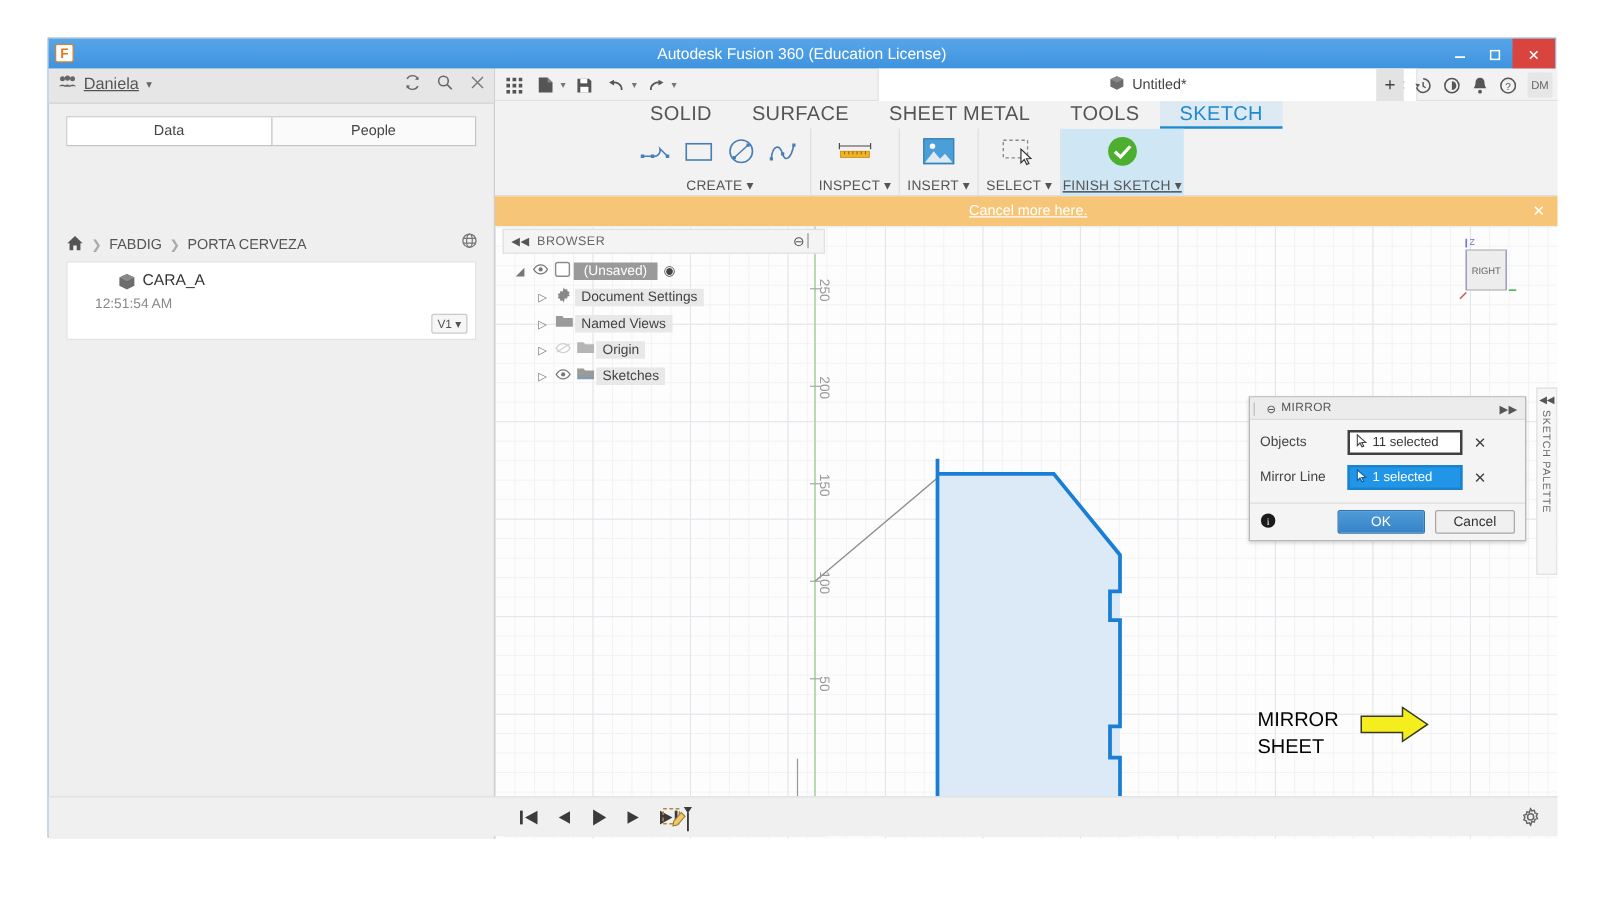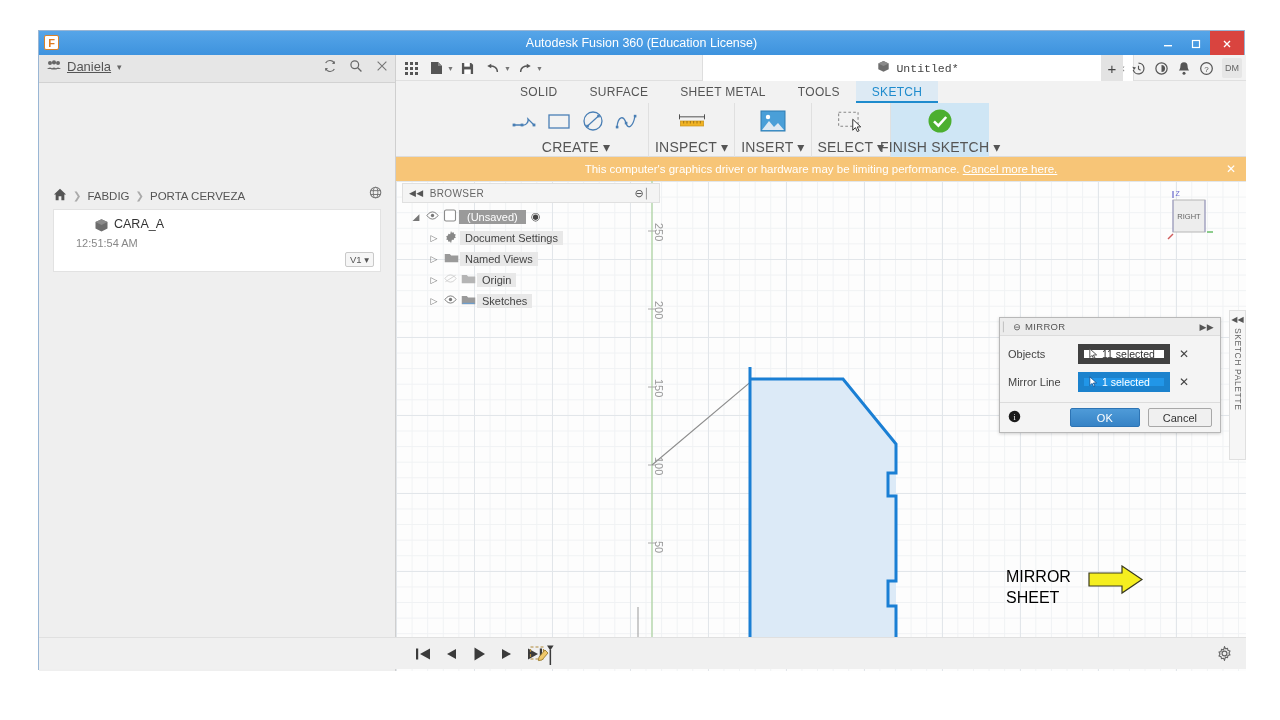--- a/index.html
+++ b/index.html
@@ -95,45 +95,45 @@
 
   
   .qab { position:absolute; left:0; top:0; width:100%; height:26px; background:#f2f2f2; border-bottom:1px solid #e0e0e0; }
   .qab-left { position:absolute; left:4px; top:0; height:26px; display:flex; align-items:center; gap:3px; }
   .qab-btn { width:22px; height:22px; display:flex; align-items:center; justify-content:center; color:#555; cursor:pointer;}
   .qab-caret { font-size:7px; color:#777; margin-left:-3px; }
   .doc-tab {
     position:absolute; left:306px; top:0px; width:432px; height:26px; background:#fff;
     border-left:1px solid #dedede; border-right:1px solid #dedede;
     display:flex; align-items:center; justify-content:center; gap:6px;
-    font-size:11.5px; color:#444;font-family:Liberation Mono, monospace;
+    font-size:11.5px; color:#444;
   }
   .doc-tab .closex { position:absolute; right:8px; color:#888; font-size:11px; cursor:pointer; }
   .qab-right { position:absolute; right:4px; top:0; height:26px; display:flex; align-items:center; gap:8px; }
   .qab-right .ic { color:#555; cursor:pointer; display:flex; align-items:center; }
   .avatar-qab { width:20px;height:20px;border-radius:2px;background:#e6e6e6;color:#666;font-size:9px;
     display:flex;align-items:center;justify-content:center; }
   .plusbox { width:22px;height:26px;background:#e3e3e3;display:flex;align-items:center;justify-content:center;color:#444;font-size:15px;}
 
   
   .ribbon { position:absolute; left:0; top:26px; width:100%; height:76px; background:#f2f2f2; border-bottom:1px solid #dcdcdc; }
   .design-btn {
     position:absolute; left:10px; top:10px; width:88px; height:48px;
     border:1px solid #d2d2d2; background:#f7f7f7; display:flex; align-items:center; justify-content:center;
     font-size:11px; color:#444; cursor:pointer;
   }
   .ws-tabs { position:absolute; left:108px; top:0; height:22px; display:flex; }
-  .ws-tab { padding:0 16px; line-height:22px; font-size:12px; color:#555; letter-spacing:.3px; cursor:pointer; position:relative;}
+  .ws-tab { padding:0 16px; line-height:22px; font-size:16px; color:#555; letter-spacing:.3px; cursor:pointer; position:relative;}
   .ws-tab.active { color:#1e8bcd; background:#ddeaf4; }
   .ws-tab.active::after { content:''; position:absolute; left:0; right:0; bottom:0; height:2px; background:#1e8bcd; }
   .panels { position:absolute; left:108px; top:22px; height:54px; display:flex; }
   .panel { display:flex; flex-direction:column; align-items:center; justify-content:space-between; padding:0 6px; border-right:1px solid #e0e0e0; height:54px;}
-  .panel.last { border-right:none; }
+  .panel.last { border-right:none;text-decoration:underline; }
   .panel .row { display:flex; align-items:center; gap:4px; height:36px; }
-  .panel .plabel { font-size:14px; color:#555; letter-spacing:.2px; white-space:nowrap; padding-bottom:2px; }
+  .panel .plabel { font-size:11px; color:#555; letter-spacing:.2px; white-space:nowrap; padding-bottom:2px; }
   .tool { width:30px; height:30px; display:flex; align-items:center; justify-content:center; cursor:pointer; }
   .panel.finish { background:#cfe6f5; width:98px; }
 
   
   .warnbar {
     position:absolute; left:0; top:102px; width:100%; height:24px; background:#f7c577;
     display:flex; align-items:center; justify-content:center;
     font-size:11.5px; color:#fff;
   }
   .warnbar a { color:#fff; text-decoration:underline; }
@@ -175,21 +175,21 @@
     background:#f4f4f4; border:1px solid #b8b8b8; box-shadow:0 1px 3px rgba(0,0,0,.18);
   }
   .mirror-head { height:18px; background:#ececec; border-bottom:1px solid #dcdcdc; display:flex; align-items:center; font-size:9.5px; color:#555; letter-spacing:.3px;}
   .mirror-head .grip { padding:0 3px; color:#bbb; font-size:9px;}
   .mirror-head .mdot { margin-right:4px; color:#555; font-size:9px;}
   .mirror-head .mexp { position:absolute; right:6px; color:#555; font-size:9px;}
   .mirror-body { padding:6px 8px 4px 8px; }
   .mrow { display:flex; align-items:center; height:24px; margin-bottom:4px; }
   .mrow .mlabel { width:70px; font-size:11px; color:#444; }
   .mselbox {
-    flex:1; max-width:92px; height:20px; background:#fff; border:6px solid #404040;
+    flex:1; max-width:92px; height:20px; background:#fff; border:2px solid #404040;
     display:flex; align-items:center; gap:4px; padding:0 5px; font-size:10.5px; color:#333; cursor:pointer;
   }
   .mselbox.active { background:#2196e8; border-color:#1b82cd; color:#fff; }
   .mrow .mx { margin-left:9px; color:#444; font-size:12px; cursor:pointer;}
   .mirror-foot { border-top:1px solid #dcdcdc; height:30px; display:flex; align-items:center; padding:0 8px; }
   .mirror-foot .info { color:#333; font-size:12px; }
   .mbtn { height:19px; font-size:11px; padding:0 16px; border-radius:2px; cursor:pointer; border:1px solid #a8a8a8; background:#f0f0f0; color:#333;}
   .mbtn.ok { background:#3f8fd0; background:linear-gradient(180deg,#4f9bd8,#3683c6); border-color:#2d74b4; color:#fff; padding:0 26px; }
   .mbtn.cancel { padding:0 14px; }
 
@@ -290,20 +290,24 @@
               </svg>
           </span>
           <span>
             <svg width="14" height="14" viewBox="0 0 16 16">
                 <path d="M3 3 L13 13 M13 3 L3 13" stroke="#777" stroke-width="1.3"></path>
               </svg>
           </span>
         </div>
       </div>
 
+      <div class="dp-tabs">
+        <div class="dp-tab active">Data</div>
+        <div class="dp-tab">People</div>
+      </div>
 
 
       <div class="dp-crumb">
         <span>
           <svg width="14" height="13" viewBox="0 0 16 15">
               <path d="M8 1 L15 7.5 L13 7.5 L13 14 L9.6 14 L9.6 9.6 L6.4 9.6 L6.4 14 L3 14 L3 7.5 L1 7.5 Z" fill="#555"></path>
             </svg>
         </span>
         <span class="sep">❯</span>
         <span class="crumbtxt">FABDIG</span>
@@ -522,21 +526,21 @@
                     <path d="M9 15.4 L13.4 19.6 L21.2 11" stroke="#fff" stroke-width="2.6" fill="none"></path>
                   </svg>
               </div>
             </div>
             <div class="plabel"><span>FINISH SKETCH</span> ▾</div>
           </div>
         </div>
       </div>
 
       <div class="warnbar">
-        <span>This computer's graphics driver or hardware may be limiting performance.</span>&nbsp;
+        &nbsp;
         <a href="#">Cancel more here.</a>
         <span class="wx">✕</span>
       </div>
 
       <div class="canvas">
         <div class="grid-minor"></div>
         <div class="grid-major"></div>
 
         <svg class="sketch" width="850" height="490" viewBox="0 0 850 490">
 

